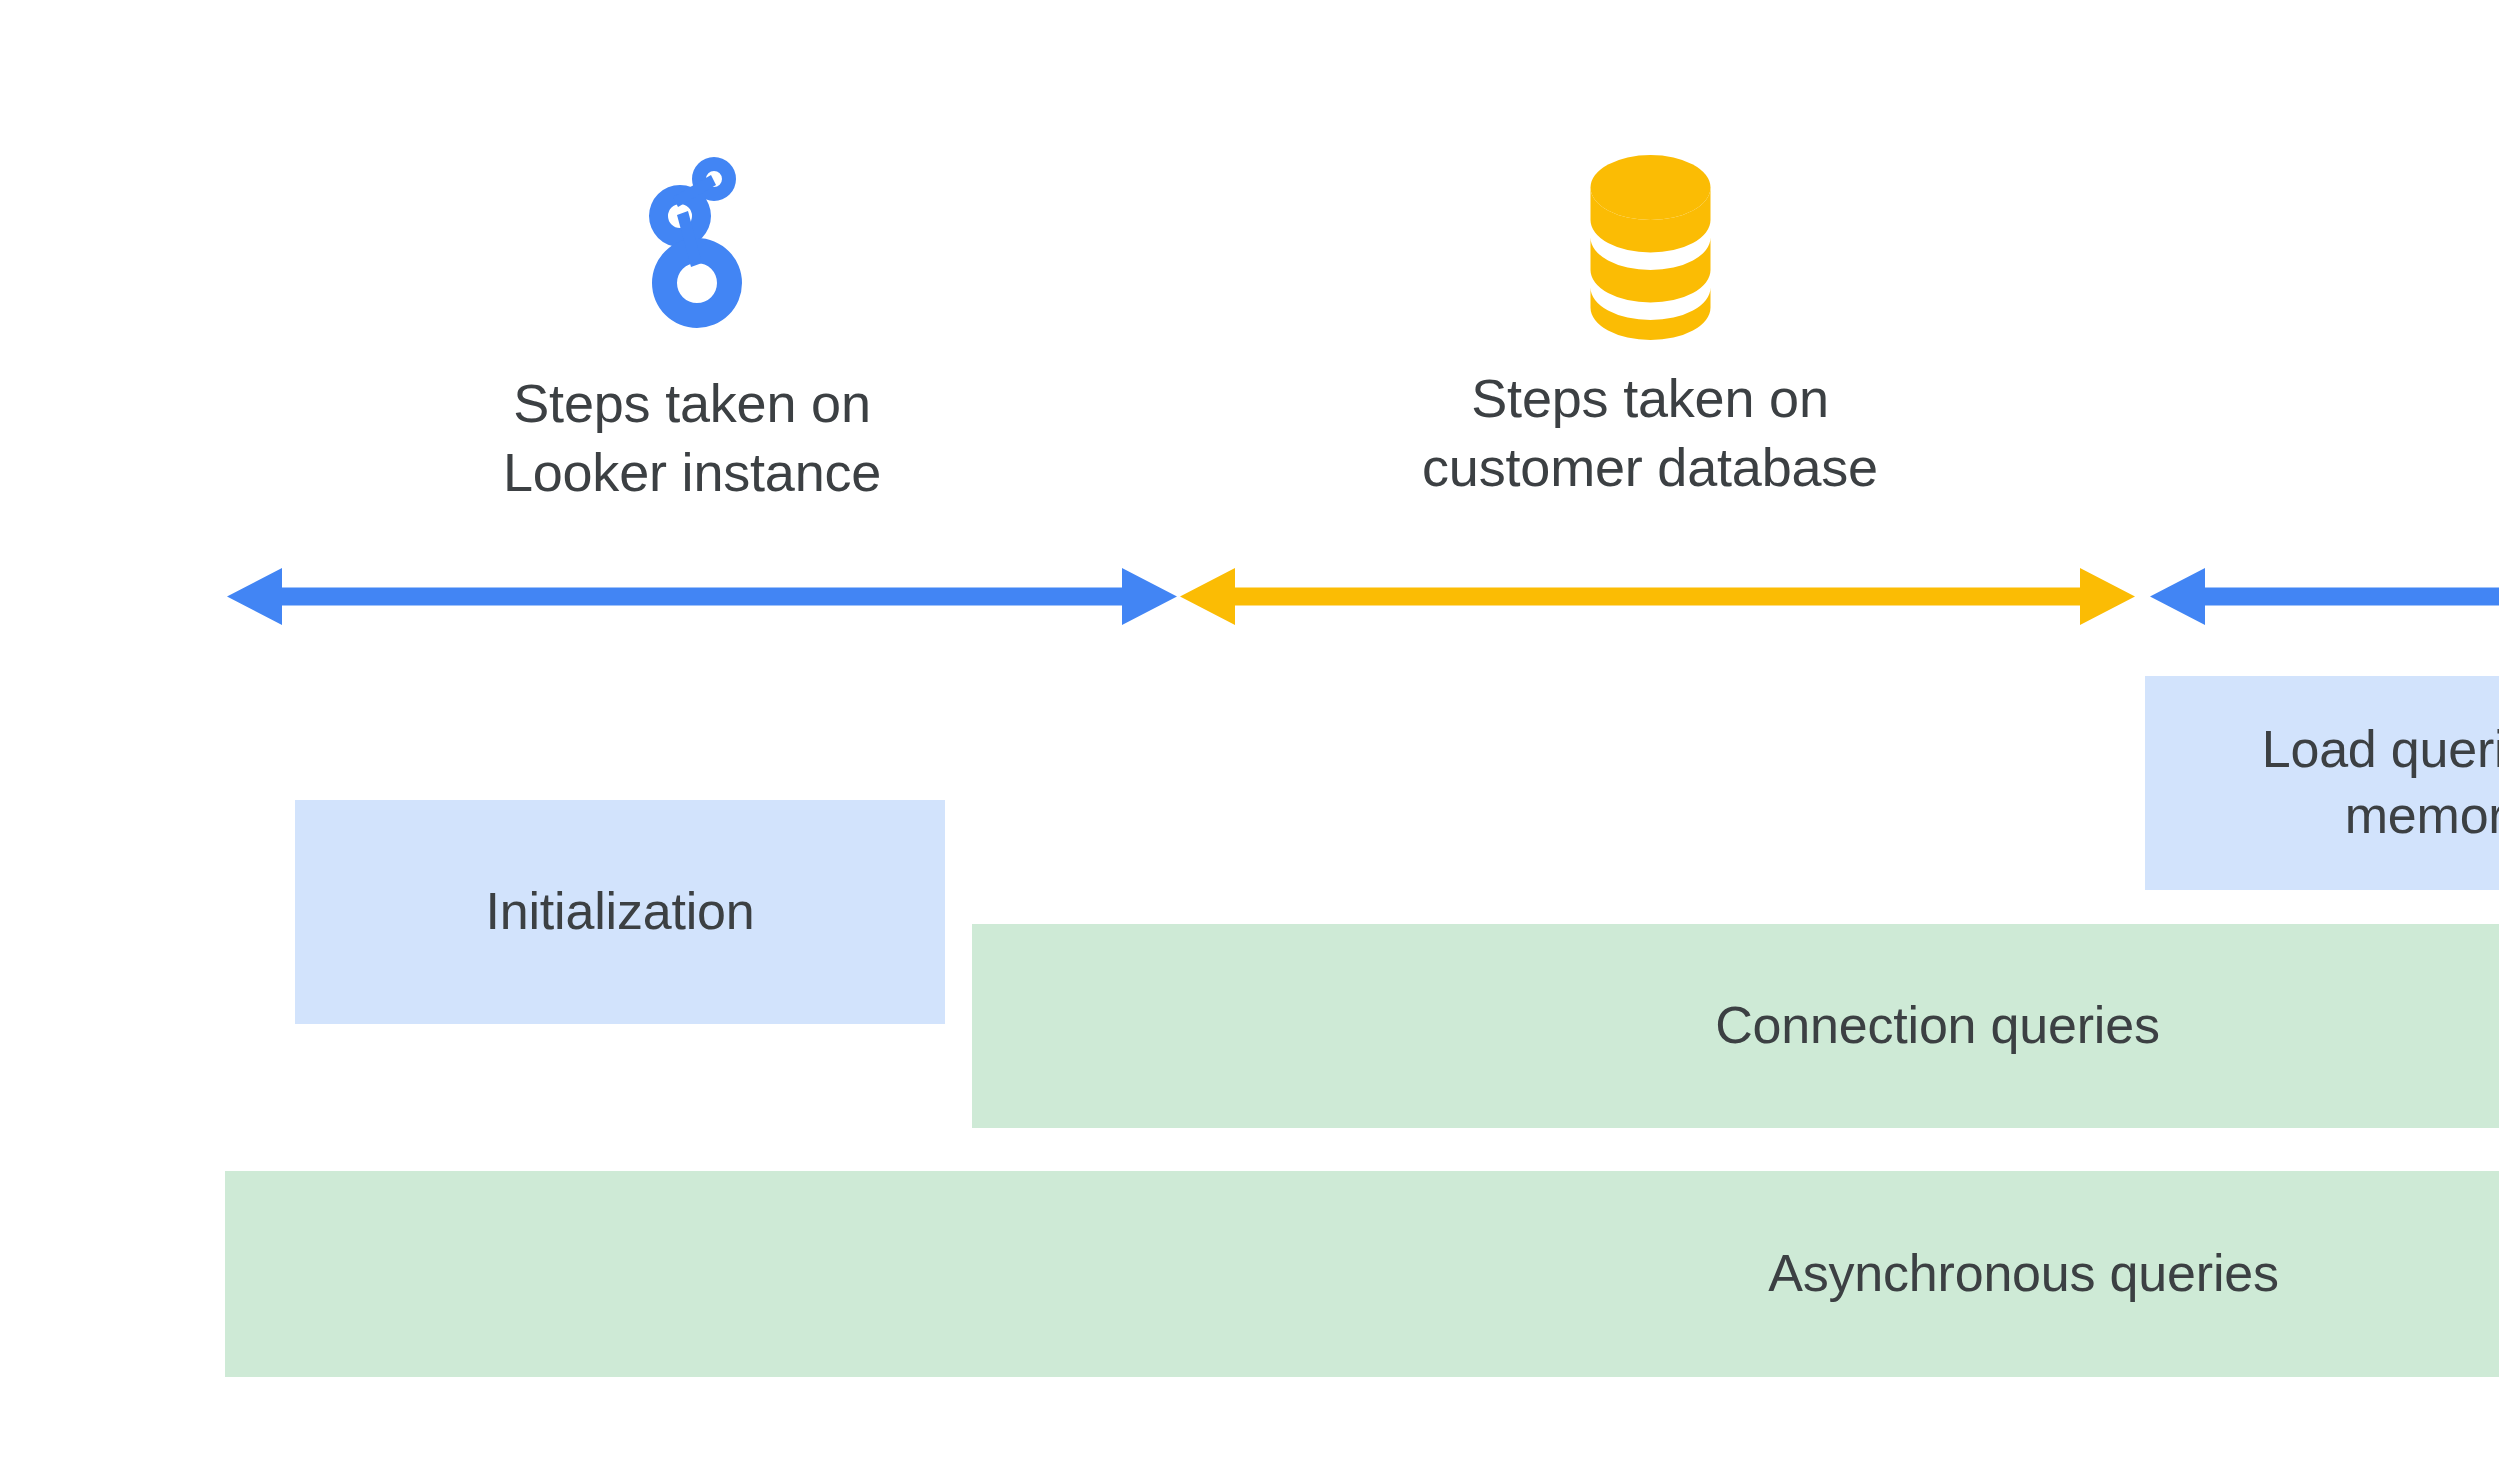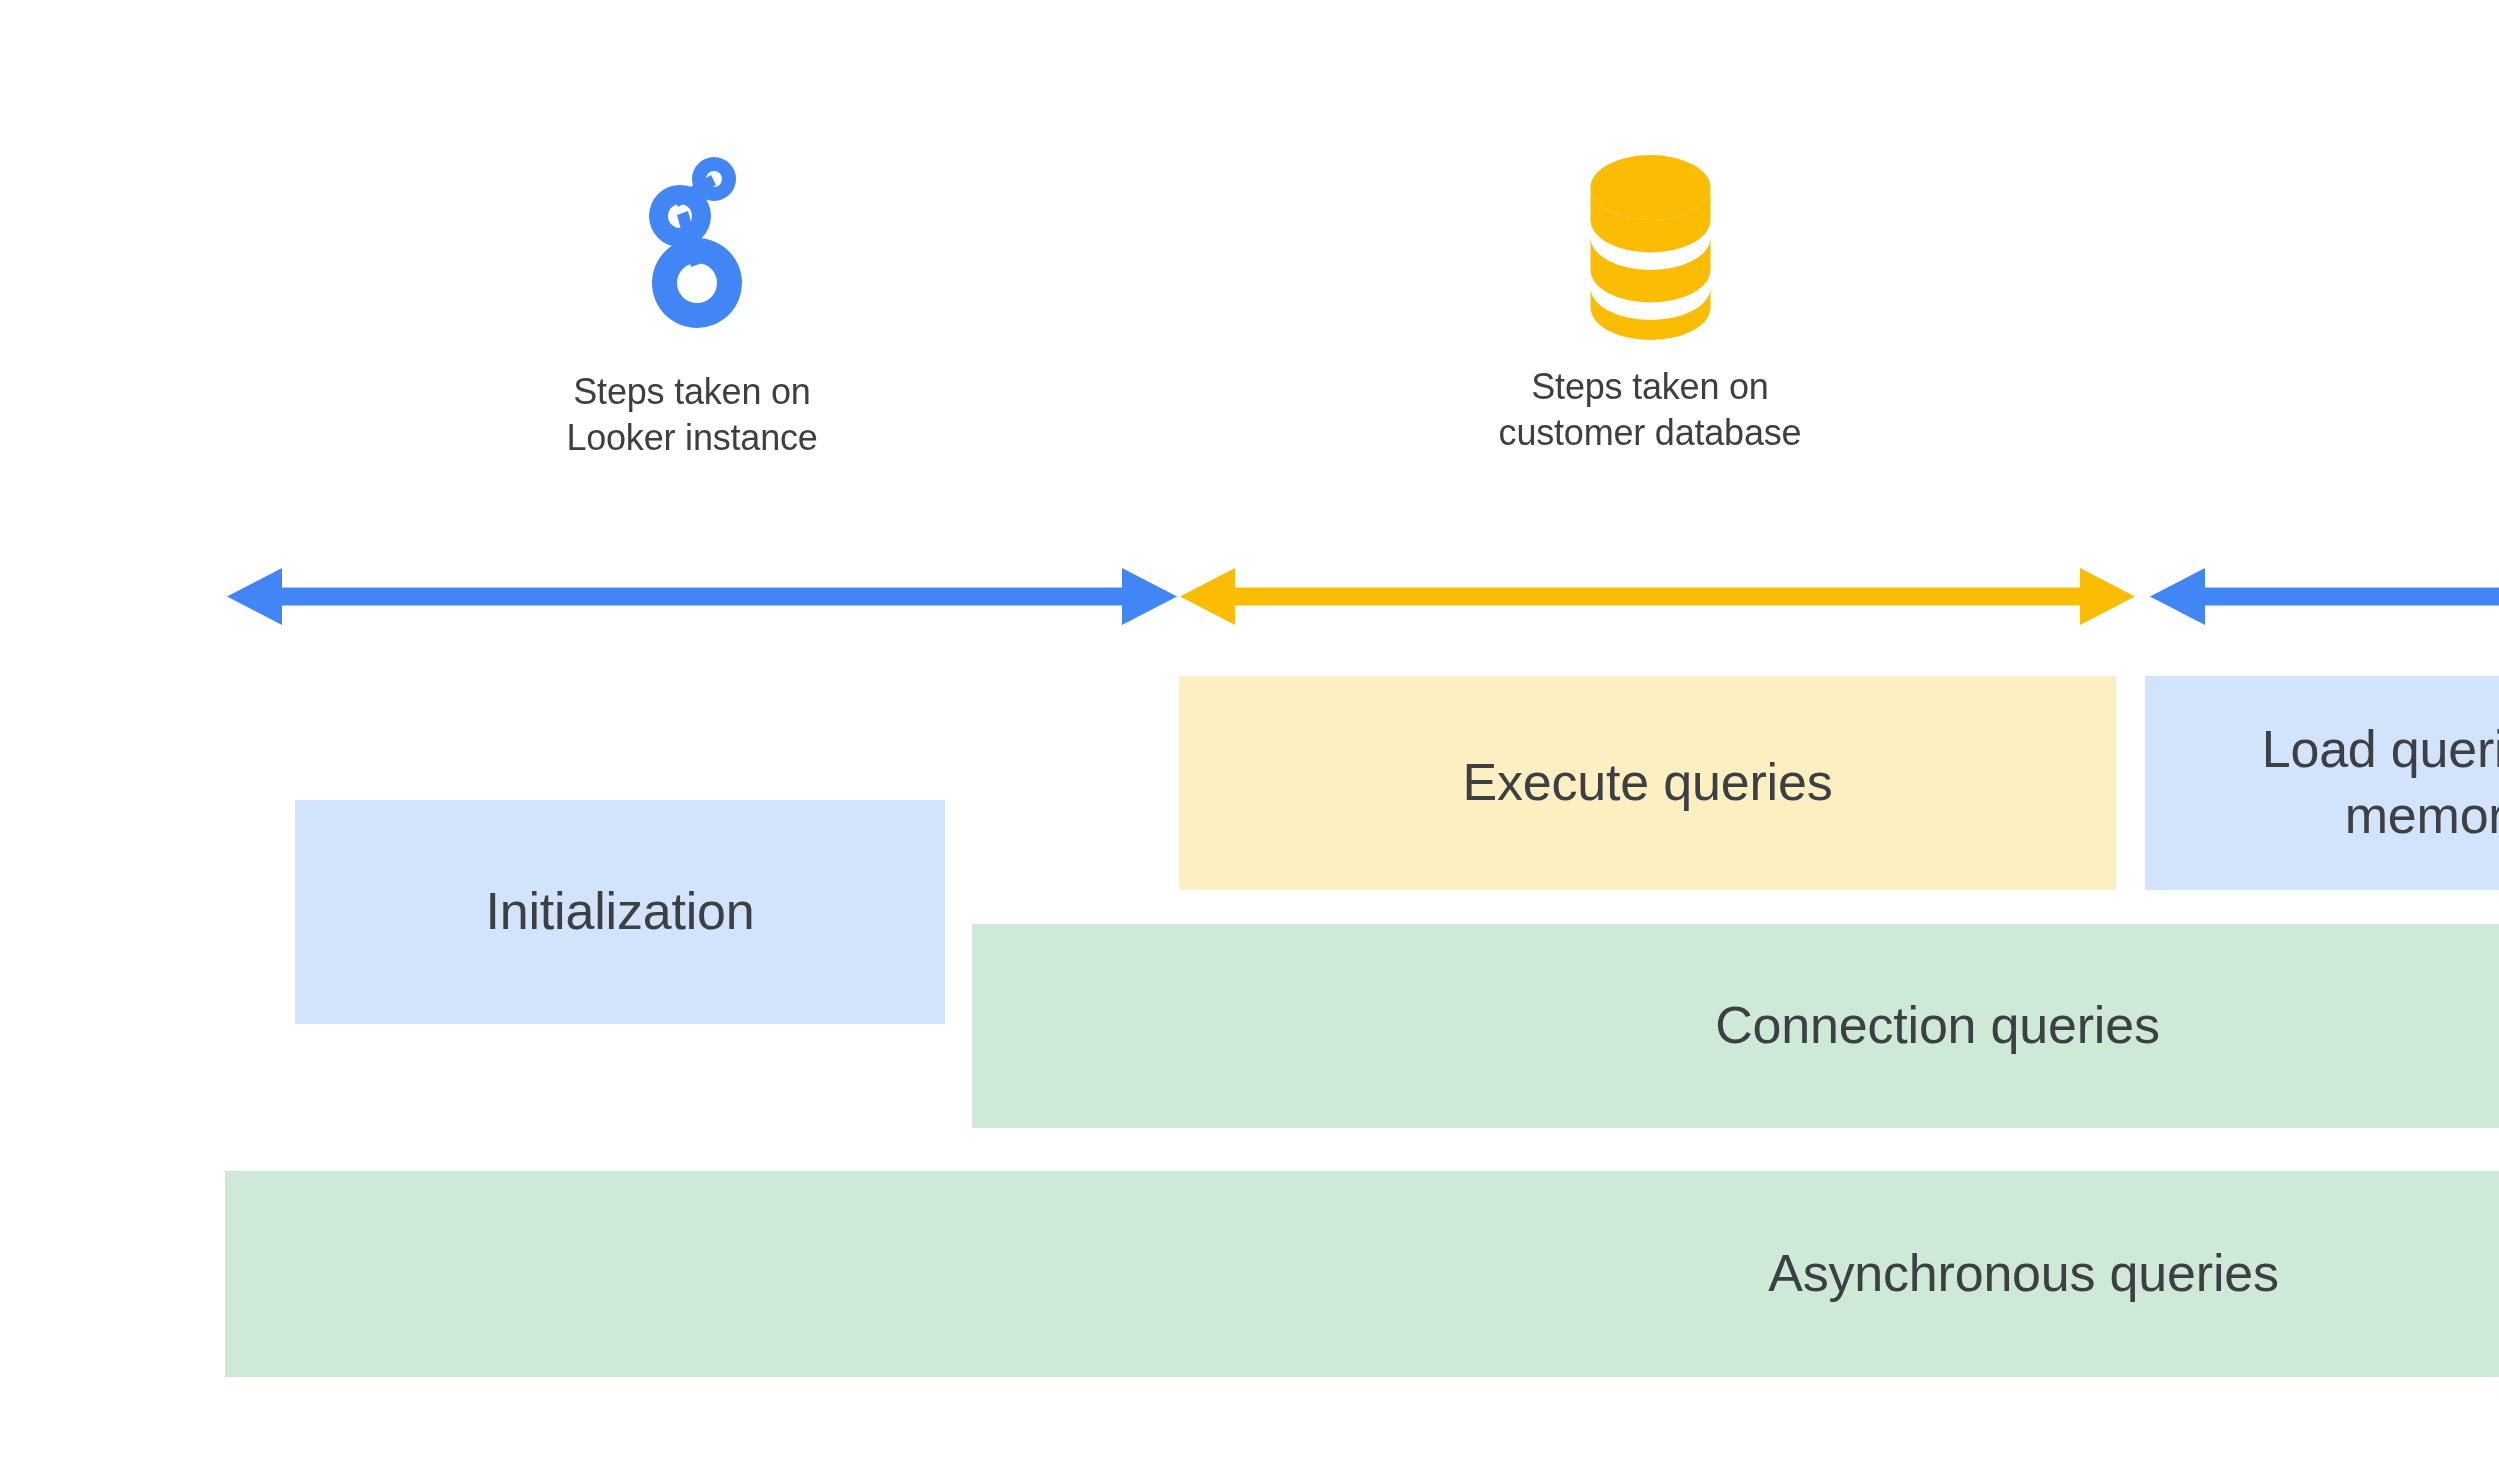--- a/index.html
+++ b/index.html
@@ -27,21 +27,21 @@
     align-items: center;
     justify-content: flex-start;
   }
   .phase-icon {
     display: block;
     line-height: 0;
   }
   .phase-caption {
     margin-top: 24px;
     text-align: center;
-    font-size: 36px;
+    font-size: 54px;
     line-height: 1.28;
     color: #3c4043;
     letter-spacing: -0.2px;
     white-space: pre-line;
   }
 
   
   .arrow-row {
     position: absolute;
     left: 0;
@@ -126,23 +126,20 @@
     </div>
 
     <div class="arrow" style="left:2150px; width:1720px;">
       <svg viewBox="0 0 3440 130" preserveAspectRatio="none" xmlns="http://www.w3.org/2000/svg">
         <path d="M0 65 L110 8 L110 47 L3330 47 L3330 8 L3440 65 L3330 122 L3330 83 L110 83 L110 122 Z" fill="#4285f4"></path>
       </svg>
     </div>
 
   </div>
 
-  <div class="bar bar-yellow" style="left:1179px; top:676px; width:937px; height:214px;">
-    <span>Execute queries</span>
-  </div>
 
   <div class="bar bar-blue" style="left:2145px; top:676px; width:586px; height:214px;">
     <span>Load queries in
 memory</span>
   </div>
 
   <div class="bar bar-blue" style="left:295px; top:800px; width:650px; height:224px;">
     <span>Initialization</span>
   </div>
 

